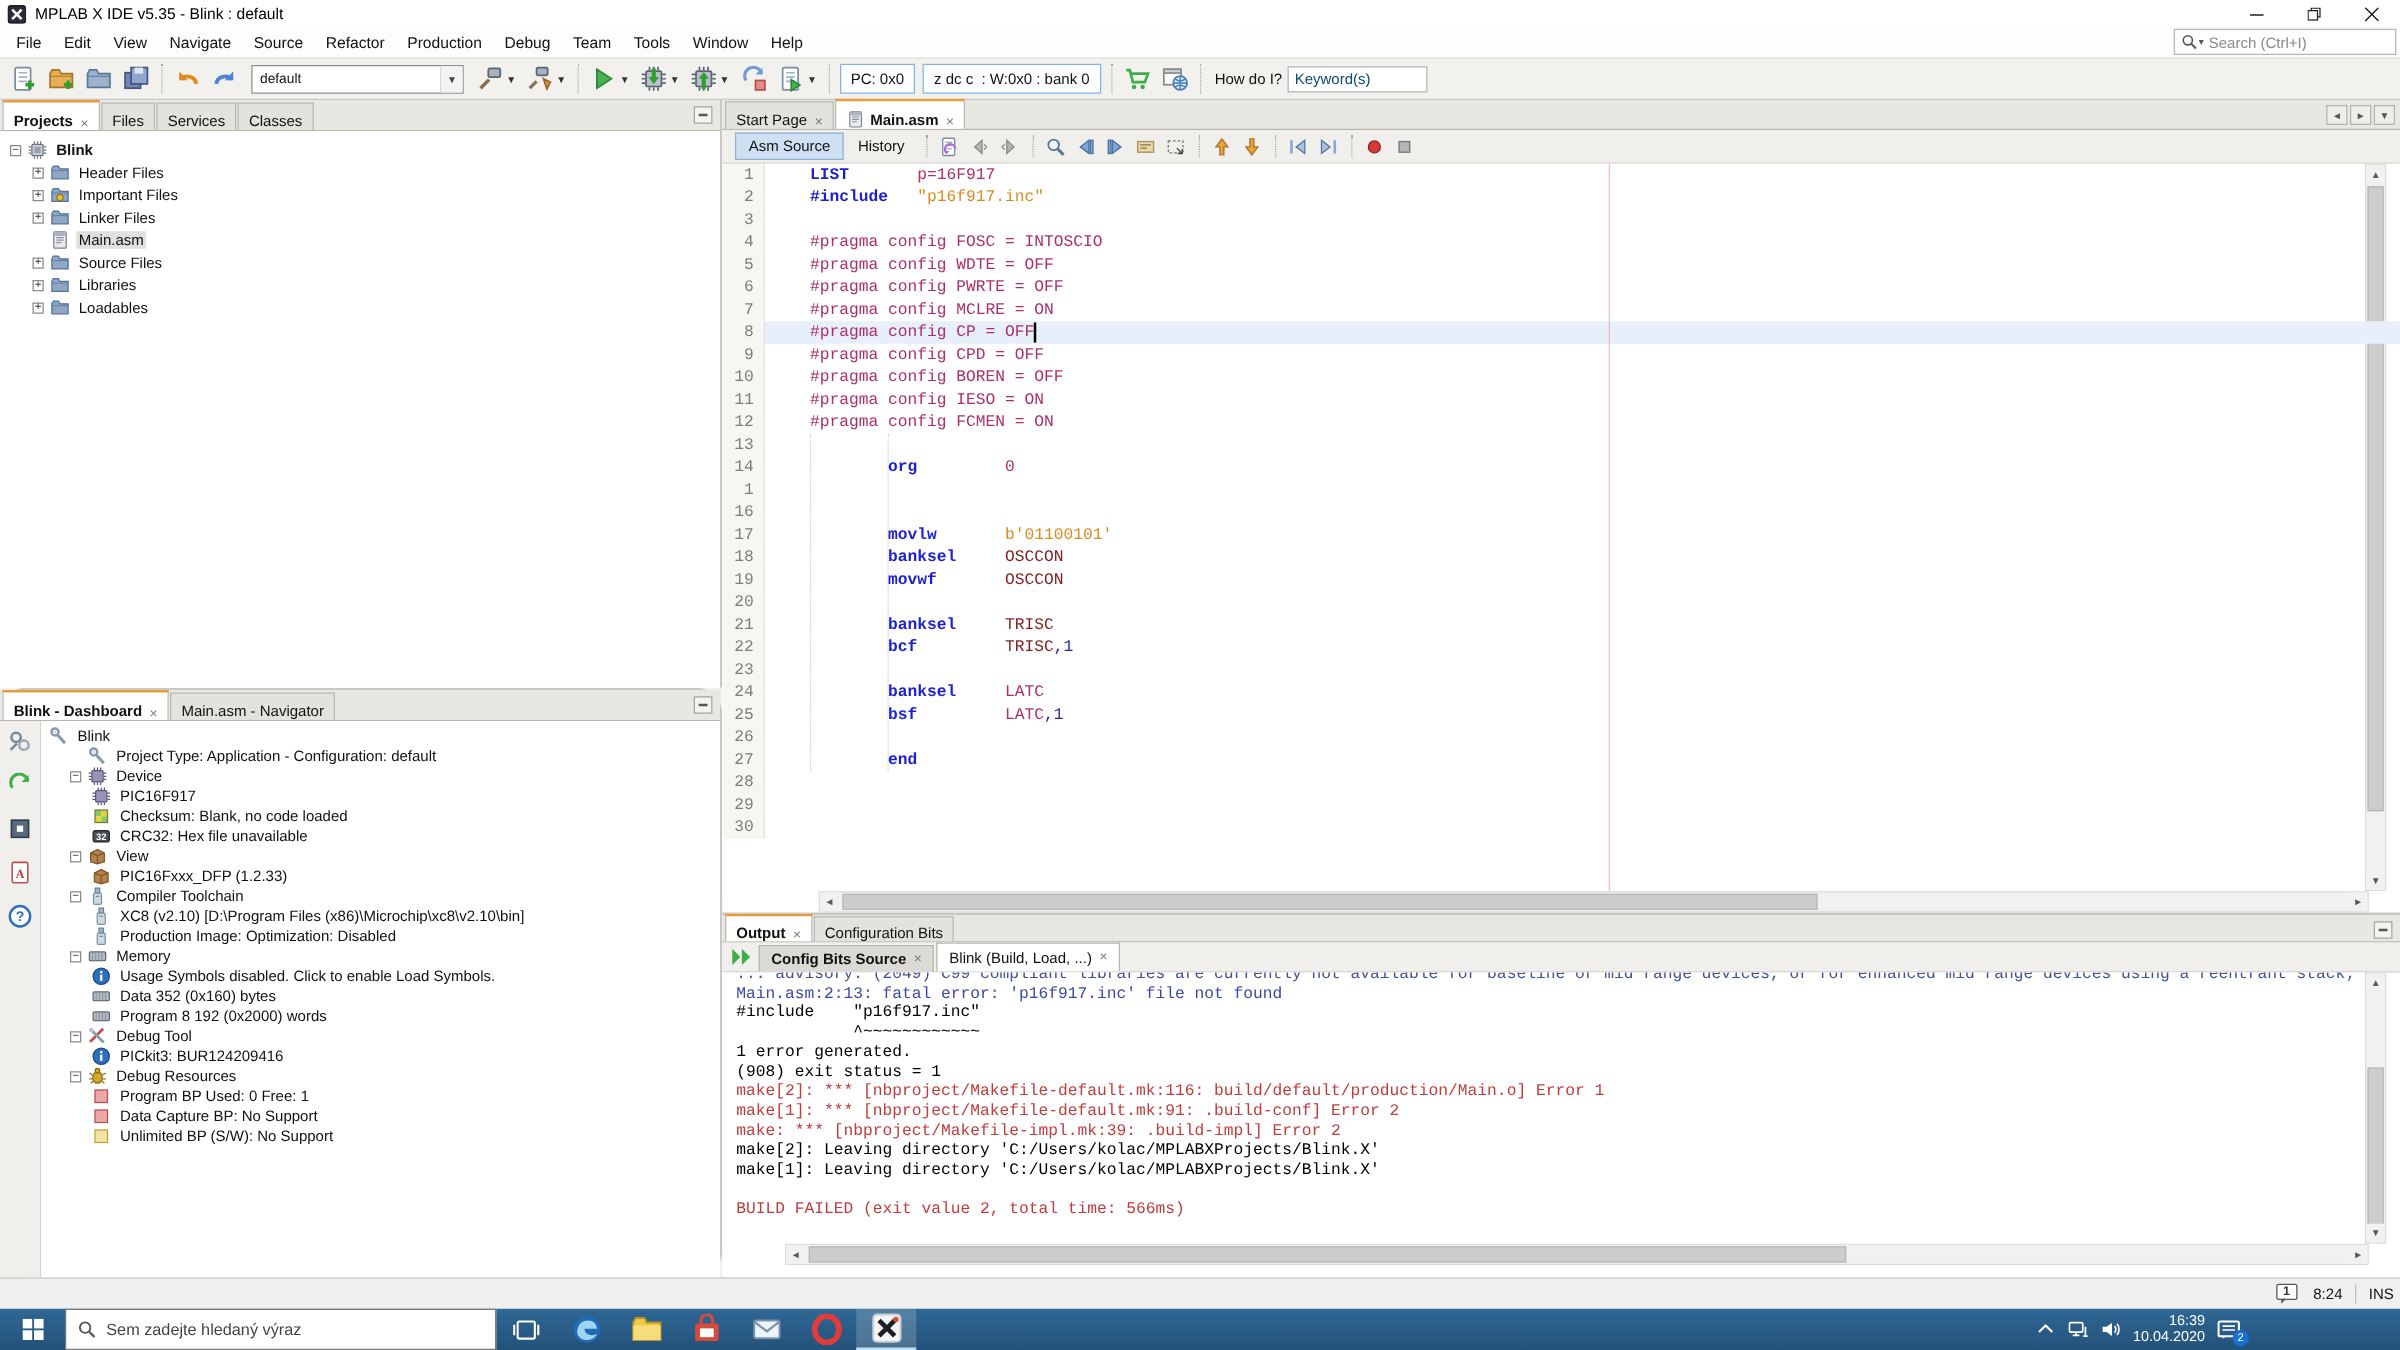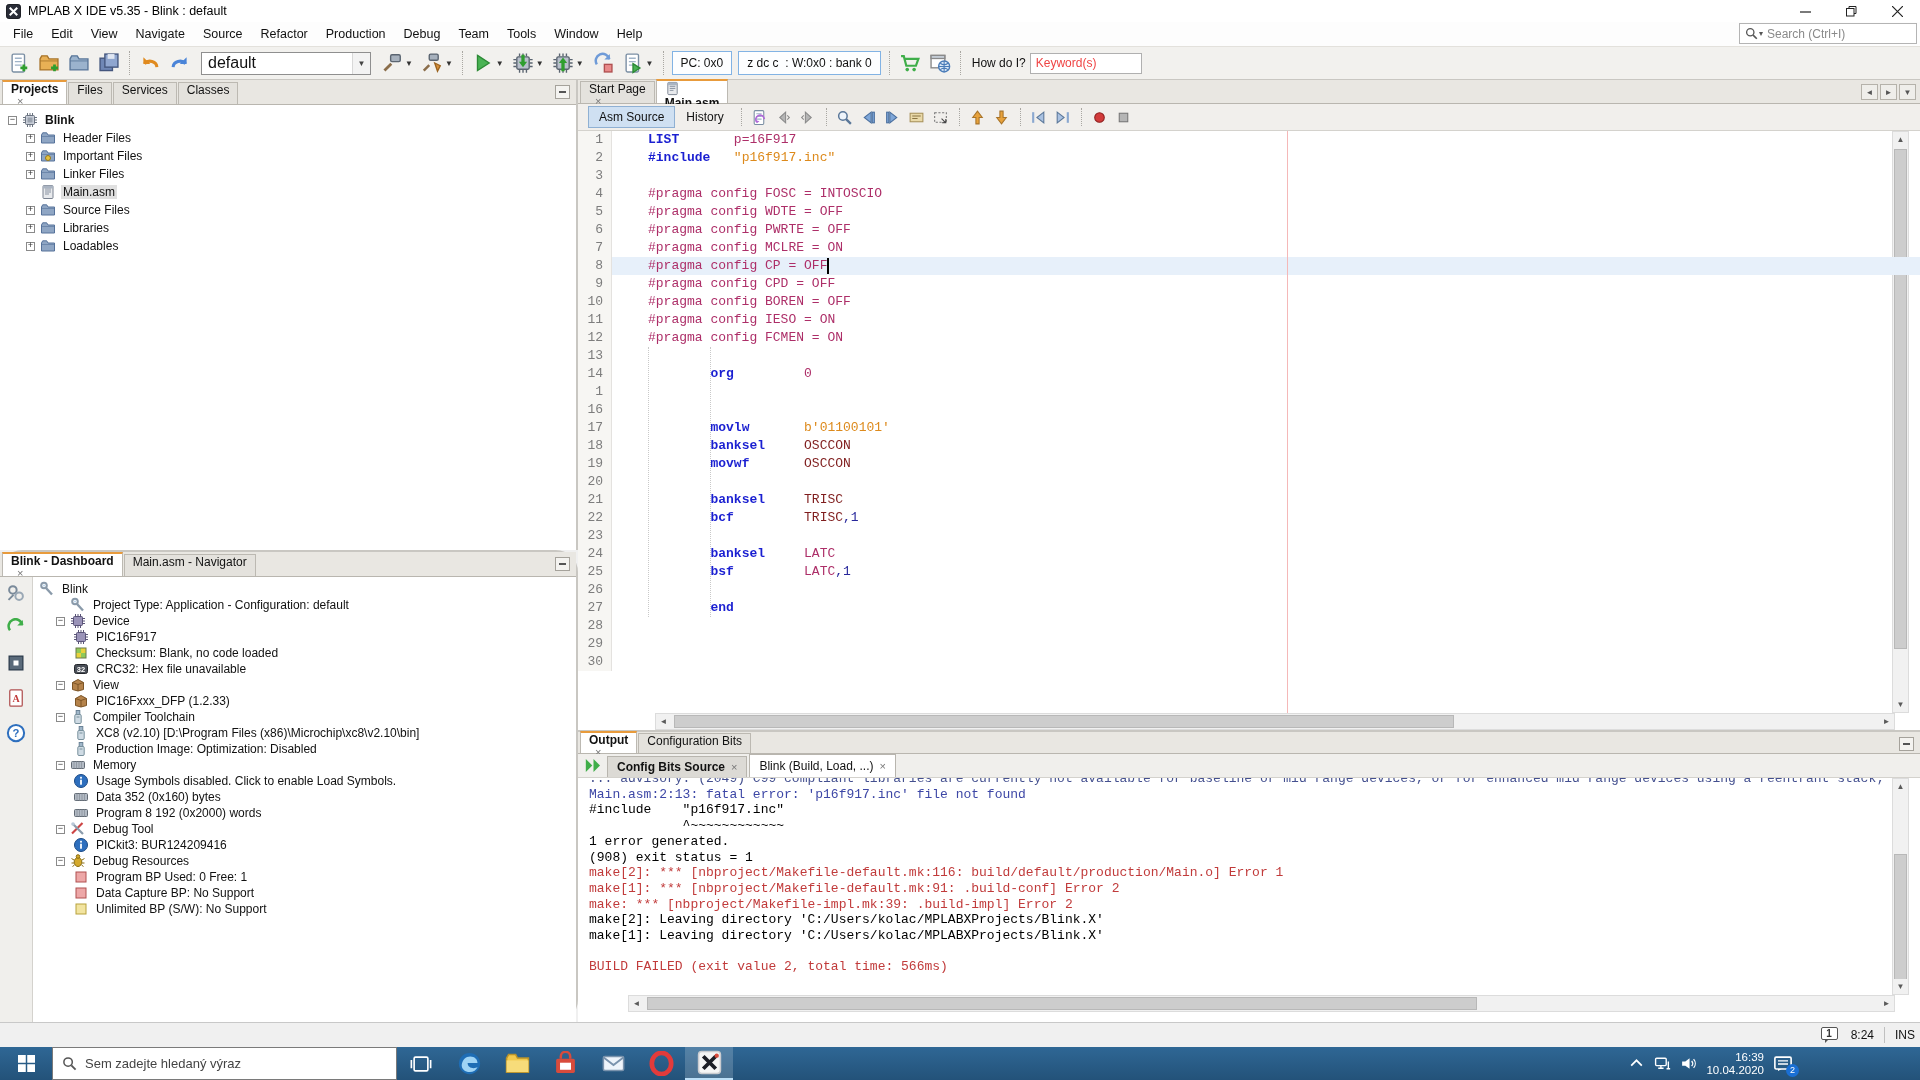--- a/index.html
+++ b/index.html
@@ -28,33 +28,33 @@
 
   
   #toolbar{position:absolute;left:0;top:46px;width:1920px;height:34px;background:#f2f1ee;
            border-top:1px solid #e3e1dc;border-bottom:1px solid #c9c7c2;display:flex;align-items:center;padding-left:4px;}
   .tsep{width:1px;height:24px;border-left:1px dotted #a9a7a2;margin:0 5px;}
   .tbtn{display:flex;align-items:center;height:28px;padding:2px 3px;border:1px solid transparent;}
   .tbtn .icon{width:22px;height:22px;}
   .tcaret{font-size:8px;color:#333;margin-left:2px;}
   #config-combo{width:170px;height:23px;background:#fff;border:1px solid #8f8f8f;display:flex;
                 align-items:center;margin:0 6px;}
-  #config-combo .val{flex:1;padding-left:6px;font-size:16px;}
+  #config-combo .val{flex:1;padding-left:6px;font-size:11px;}
   #config-combo .cbtn{width:18px;height:100%;display:flex;align-items:center;justify-content:center;
                       font-size:8px;color:#444;border-left:1px solid #d8d8d8;background:#f3f3f3;}
   .tbox{height:24px;border:1px solid #82b3e4;background:#fdfeff;display:flex;align-items:center;
         padding:0 8px;margin:0 3px;font-size:12px;white-space:pre;}
   #howdoi{margin:0 4px 0 6px;font-size:12px;}
   #keyword-input{width:112px;height:21px;border:1px solid #b0b0b0;background:#fff;display:flex;
-                 align-items:center;padding:0 5px;color:#ef4444;font-size:12px;}
+                 align-items:center;padding:0 5px;color:#0c4a6e;font-size:12px;}
 
   
   .tabrow{display:flex;align-items:flex-end;background:#e9e7e2;border-bottom:1px solid #b9b6af;height:25px;padding-left:2px;position:relative;}
-  .tab{display:flex;align-items:flex-start;height:22px;padding:0 8px;margin-right:1px;background:#e4e2dd;
-       border:1px solid #bcb9b2;border-bottom:none;font-size:12px;white-space:nowrap;flex-direction:column;}
+  .tab{display:flex;align-items:flex-end;height:22px;padding:0 8px;margin-right:1px;background:#e4e2dd;
+       border:1px solid #bcb9b2;border-bottom:none;font-size:12px;white-space:nowrap;}
   .tab.active{background:#fff;border-top:2px solid #e89b3c;height:24px;}
   .tab .ticn{width:15px;height:15px;margin-right:4px;}
   .tab .x{margin-left:6px;color:#777;font-size:11px;line-height:10px;}
   .tab.bold .lbl{font-weight:bold;}
   .panel-mini{position:absolute;right:6px;top:5px;width:15px;height:14px;border:1px solid #a5a29b;
               background:#f4f3f0;display:flex;align-items:center;justify-content:center;}
   .panel-mini div{width:7px;height:2px;background:#555;}
 
   
   #projects-panel{position:absolute;left:0;top:80px;width:578px;height:470px;background:#fff;

